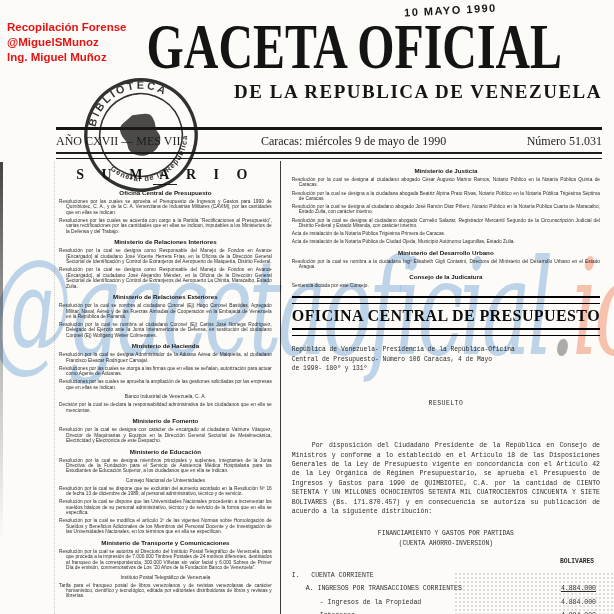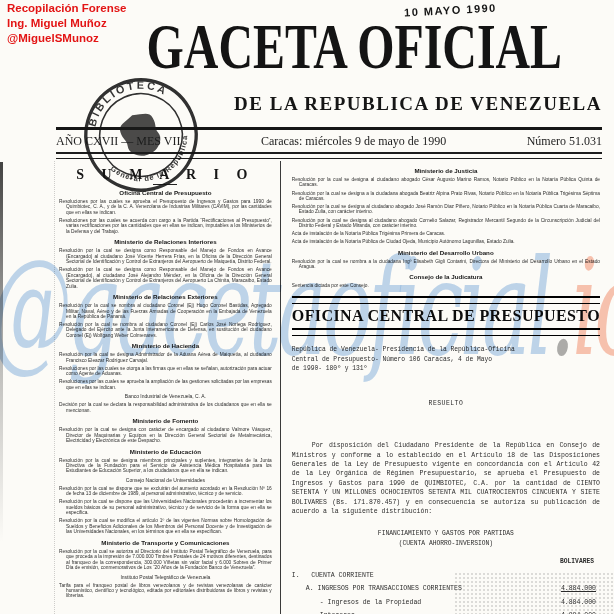--- a/index.html
+++ b/index.html
@@ -1,32 +1,32 @@
 <!DOCTYPE html>
 <html><head>
 <meta charset="utf-8">
 <style>
   html,body{margin:0;padding:0;background:#e8e6e1;}
   .page{position:relative;width:614px;height:614px;background:#fcfbf7;overflow:hidden;
         font-family:"Liberation Serif",serif;color:#1f1f1f;}
 
   
-  .red-overlay{position:absolute;left:7px;top:1px;z-index:7;color:#e31414;
+  .red-overlay{position:absolute;left:7px;top:20px;z-index:7;color:#e31414;
     font-family:"Liberation Sans",sans-serif;font-weight:bold;font-size:11.5px;line-height:15px;}
 
   
   .date-stamp{position:absolute;left:404px;top:4px;z-index:6;color:#161616;
     font-family:"Liberation Sans",sans-serif;font-weight:bold;font-size:11px;
     letter-spacing:1.5px;transform:rotate(-3deg);}
 
   
   .masthead{position:absolute;left:58px;top:18px;width:544px;text-align:right;z-index:2;}
   .mast-title{display:inline-block;font-weight:bold;font-size:57px;line-height:1;
     white-space:nowrap;transform:scale(.84,1.12);transform-origin:50% 50%;color:#141414;}
-  .mast-sub{margin-top:18px;font-weight:bold;font-size:19px;letter-spacing:1.5px;
+  .mast-sub{margin-top:6px;font-weight:bold;font-size:19px;letter-spacing:1.5px;
     white-space:nowrap;color:#161616;}
 
   
   .lib-stamp{position:absolute;left:82px;top:76px;width:118px;height:118px;z-index:5;
     transform:rotate(-24deg);opacity:.87;}
 
   
   .rule-top{position:absolute;left:56px;right:12px;top:127px;height:3px;background:#161616;}
   .dateline{position:absolute;left:56px;right:12px;top:133px;height:17px;display:flex;
     justify-content:space-between;align-items:center;font-size:12px;font-weight:normal;color:#222;}
@@ -79,22 +79,22 @@
   .noise{position:absolute;right:0;bottom:0;width:160px;height:42px;z-index:3;opacity:.45;
     background-image:radial-gradient(rgba(110,110,110,.5) 1px,transparent 1.2px);background-size:4px 4px;}
 </style>
 </head>
 <body>
 
 <div class="page">
 
   <div class="red-overlay">
     <div>Recopilación Forense</div>
+    <div>@MiguelSMunoz</div>
     <div>Ing. Miguel Muñoz</div>
-    <div>@MiguelSMunoz</div>
   </div>
 
   <div class="date-stamp">10 MAYO 1990</div>
 
   <div class="masthead">
     <div class="mast-title">GACETA OFICIAL</div>
     <div class="mast-sub">DE LA REPUBLICA DE VENEZUELA</div>
   </div>
 
   <svg class="lib-stamp" viewBox="0 0 120 120">

